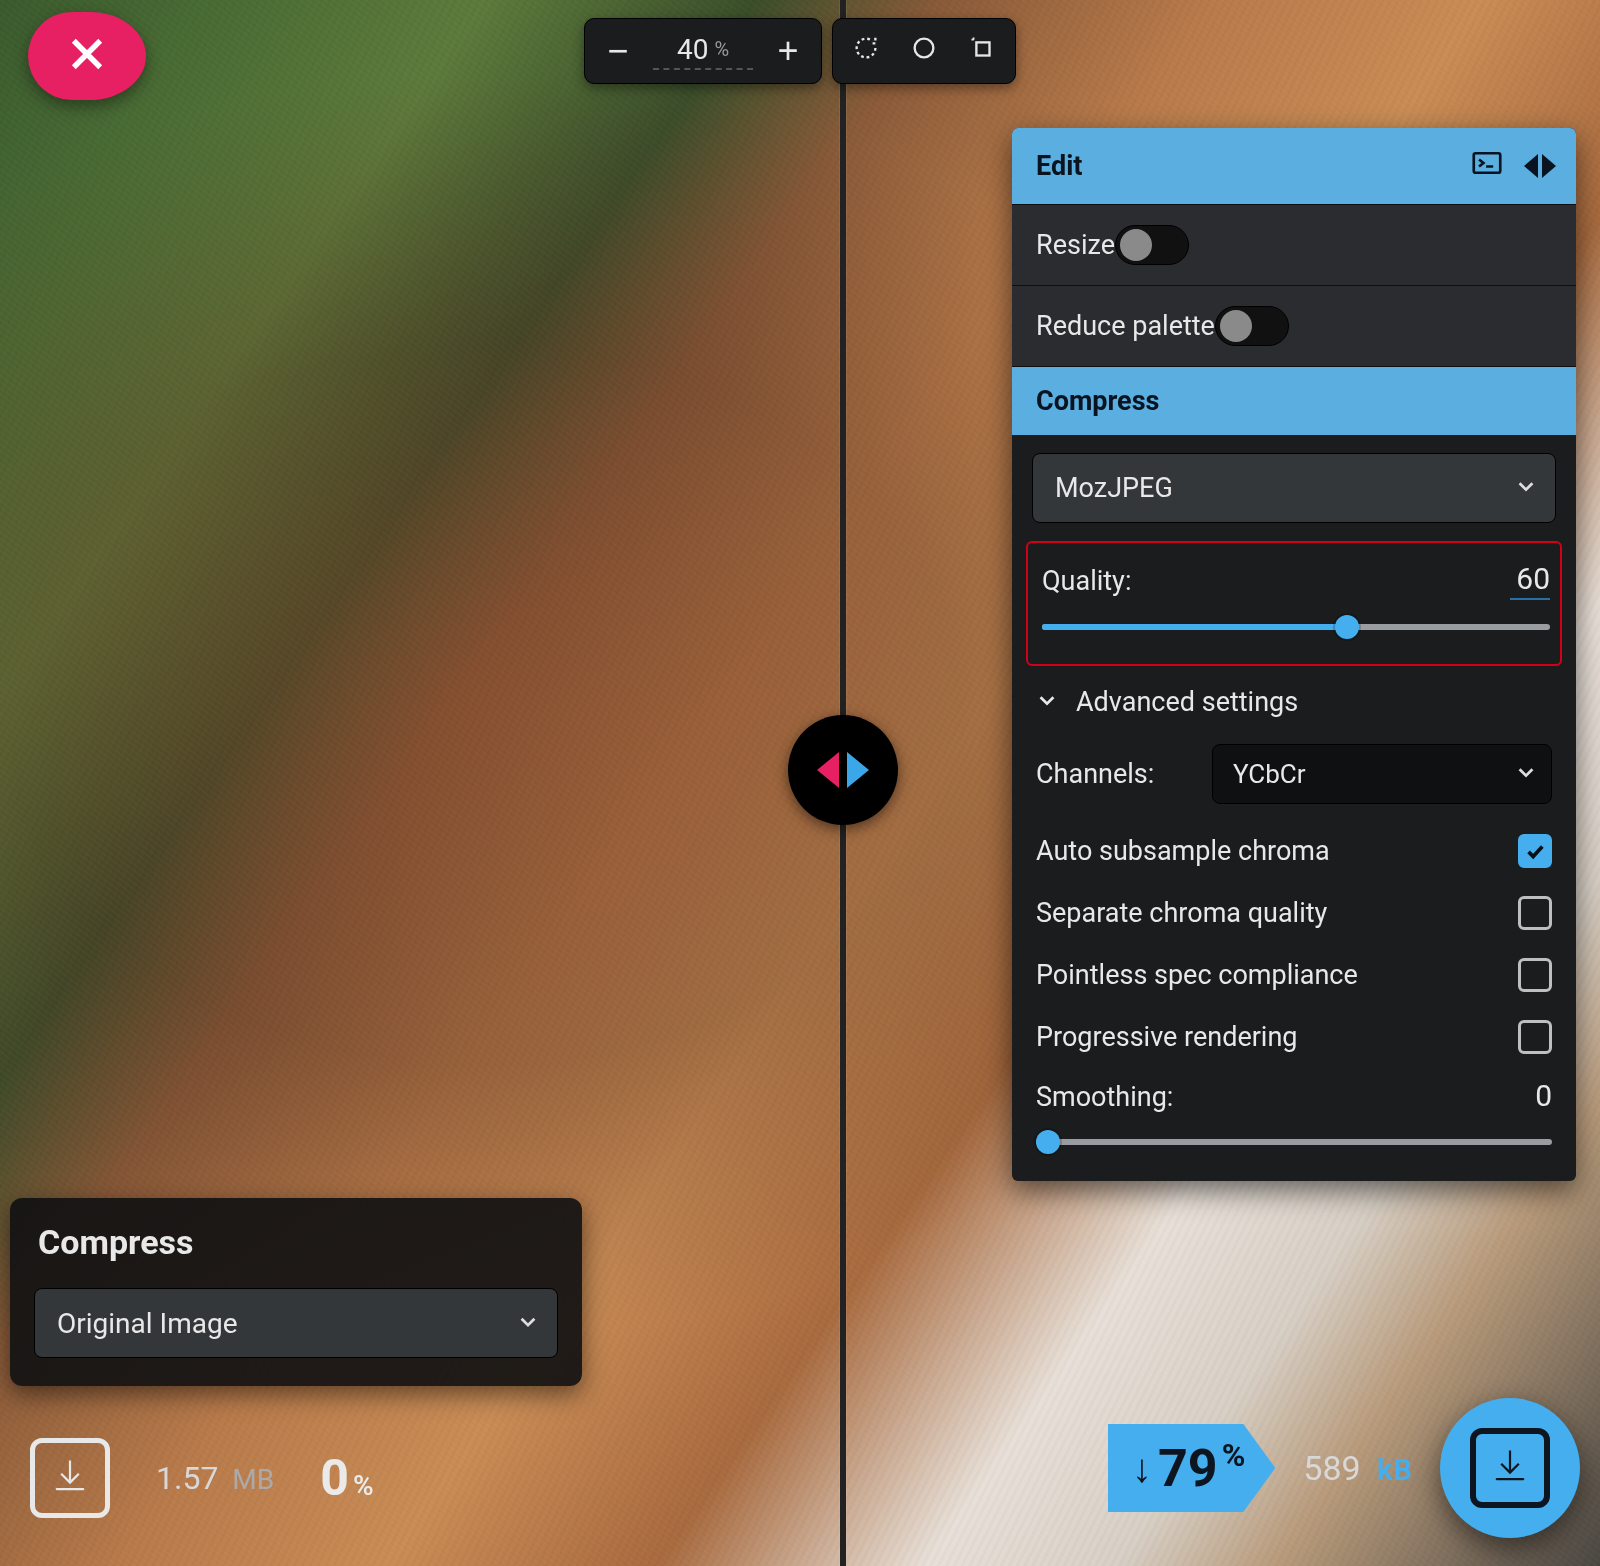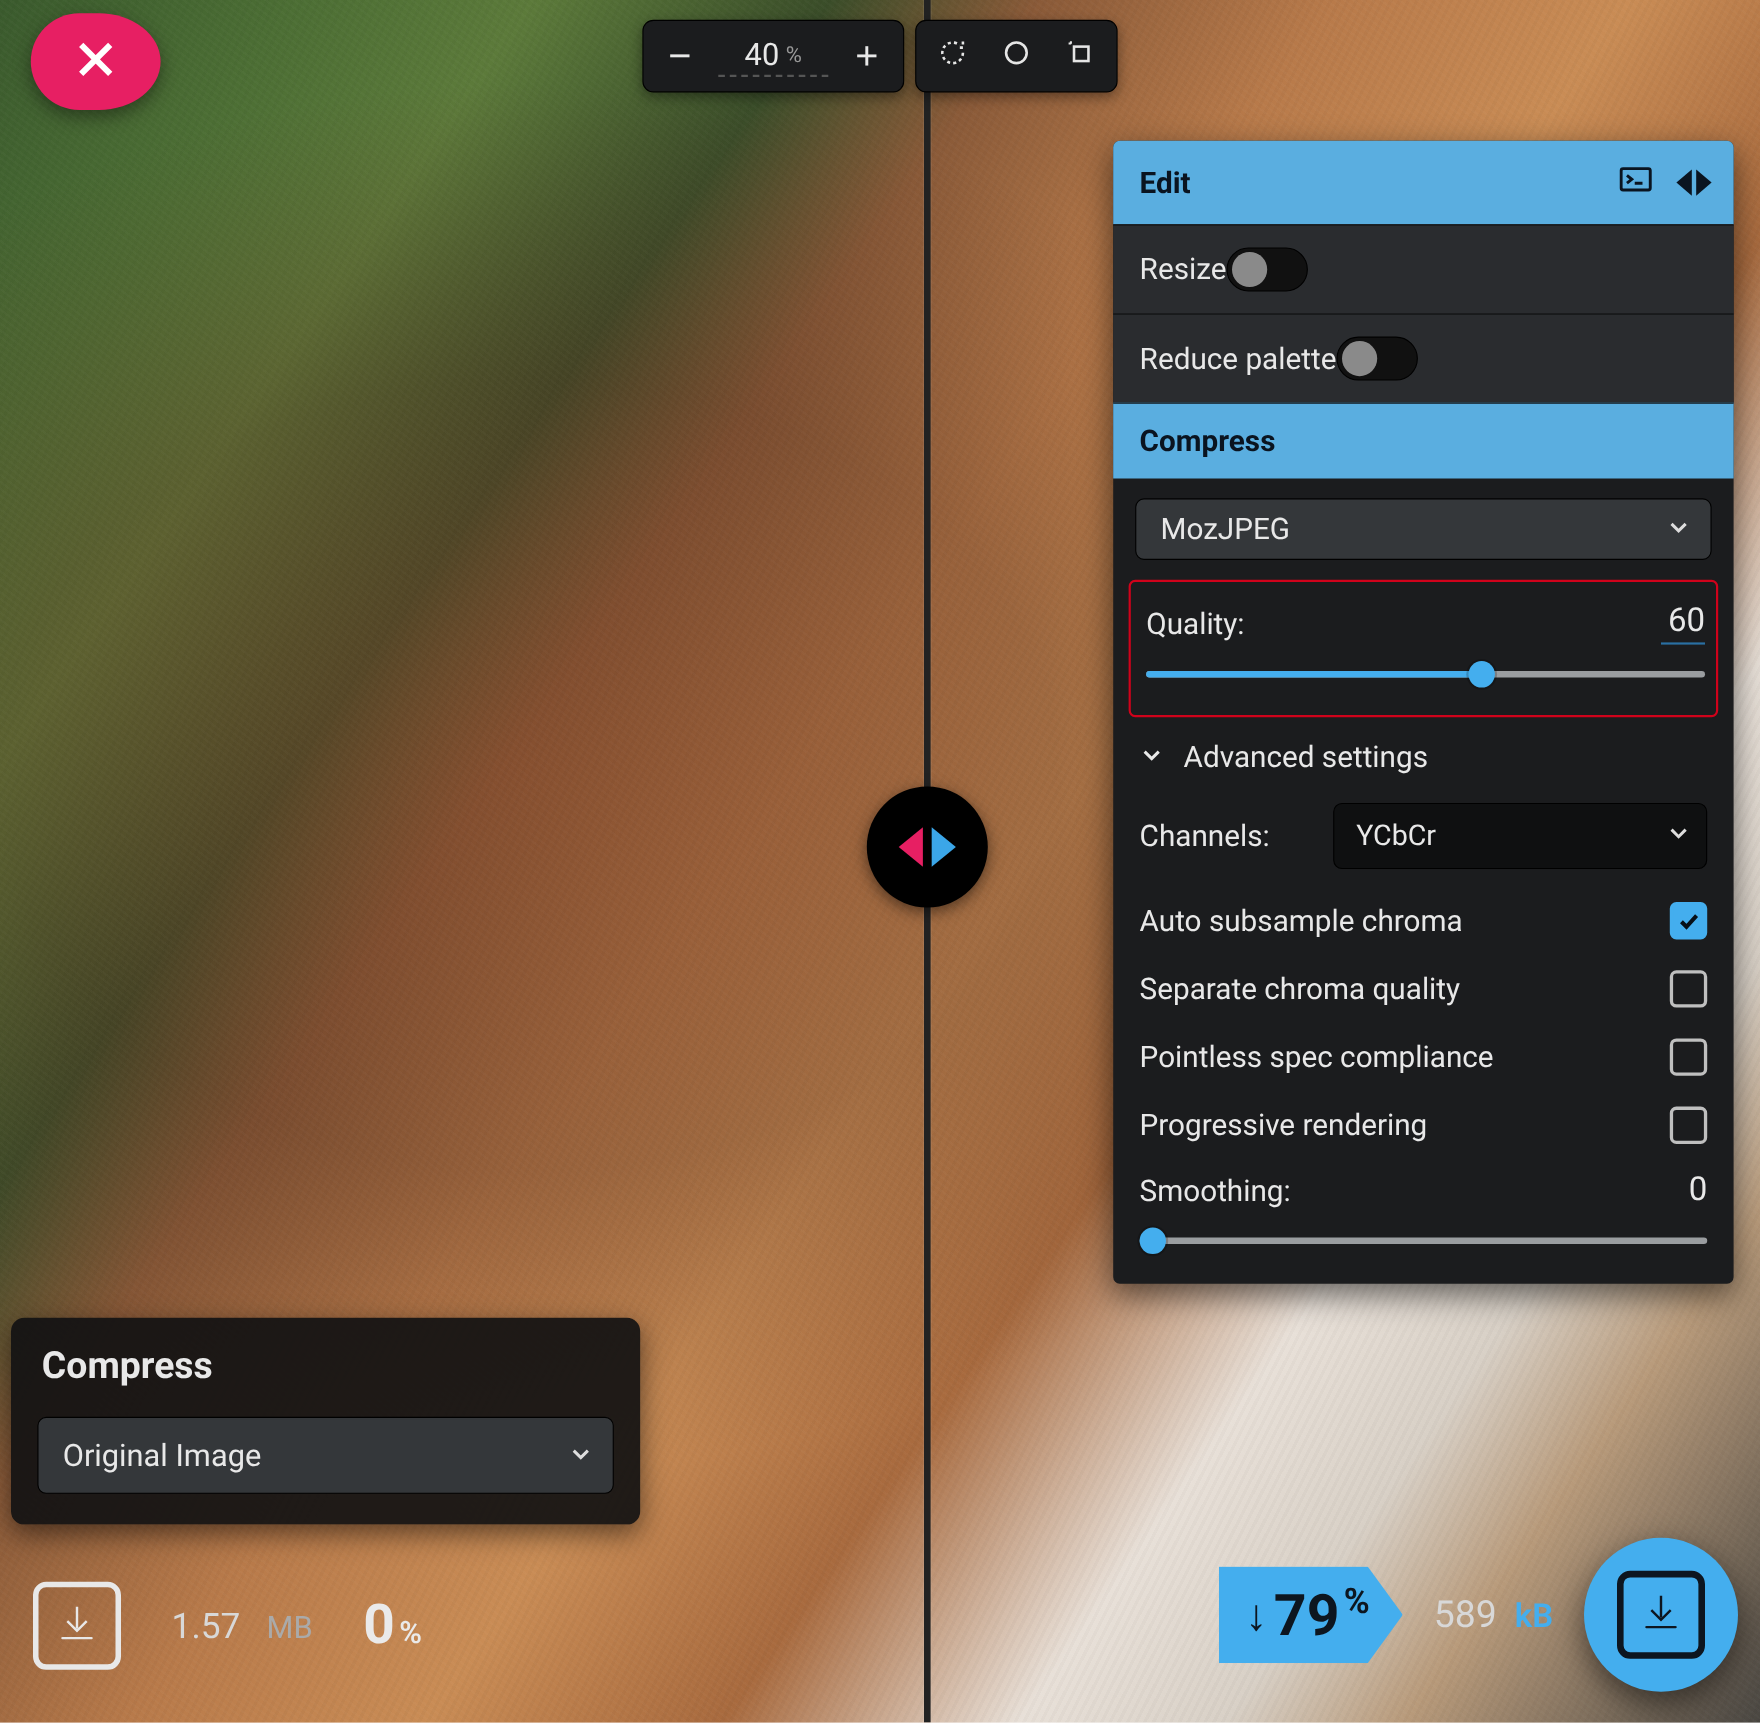--- a/index.html
+++ b/index.html
@@ -110,21 +110,21 @@
   .bottom-left {
     position:absolute; left:30px; top:1438px;
     display:flex; align-items:center; gap:46px;
   }
   .dl-box {
     width:80px;height:80px;border:5px solid #e8e8e8;border-radius:12px;
     display:flex;align-items:center;justify-content:center;background:transparent;
   }
   .dl-box svg { width:44px;height:44px;stroke:#e8e8e8;fill:#e8e8e8;stroke-width:2; }
   .size-txt { font-size:32px; color:#d8d8d8; }
-  .size-txt .unit { font-size:28px;color:#aaa;margin-left:16px; }
+  .size-txt .unit { font-size:28px;color:#aaa;margin-left:6px; }
   .zero-pct { font-size:50px;font-weight:700;color:#eaeaea;display:flex;align-items:baseline;gap:4px; }
   .zero-pct .pct { font-size:28px;font-weight:600; }
 
   .bottom-right {
     position:absolute; right:20px; top:1398px;
     display:flex; align-items:center; gap:28px;
   }
   .compress-tag {
     position:relative; height:88px; background:var(--accent-bright);
     display:flex;align-items:center;padding:0 30px 0 24px;
@@ -174,21 +174,21 @@
   .toggle .knob {
     position:absolute; top:3px; left:4px; width:32px;height:32px;border-radius:50%;
     background:#8a8a8a;
   }
   .section-title {
     background:#5aaee0;color:#0a1420;font-weight:700;
     padding:18px 24px;border-top:1px solid #0e0f10;
   }
   .rp-select {
     background:var(--dark4);border:1px solid #000;border-radius:8px;
-    margin:18px 20px 0 20px; height:56px; display:flex;align-items:center;
+    margin:18px 20px 0 20px; height:70px; display:flex;align-items:center;
     padding:0 52px 0 22px; position:relative;
   }
   .rp-select .chev { position:absolute;right:18px;top:50%;transform:translateY(-50%); }
 
   .quality-block {
     margin:18px 14px 0 14px; padding:18px 10px 26px 14px;
     border:2px solid var(--red-hl); border-radius:6px;
   }
   .q-row { display:flex;justify-content:space-between;align-items:center; }
   .q-val { font-size:30px; border-bottom:2px solid #2a6fa3; padding-bottom:2px; min-width:40px; text-align:right;}

